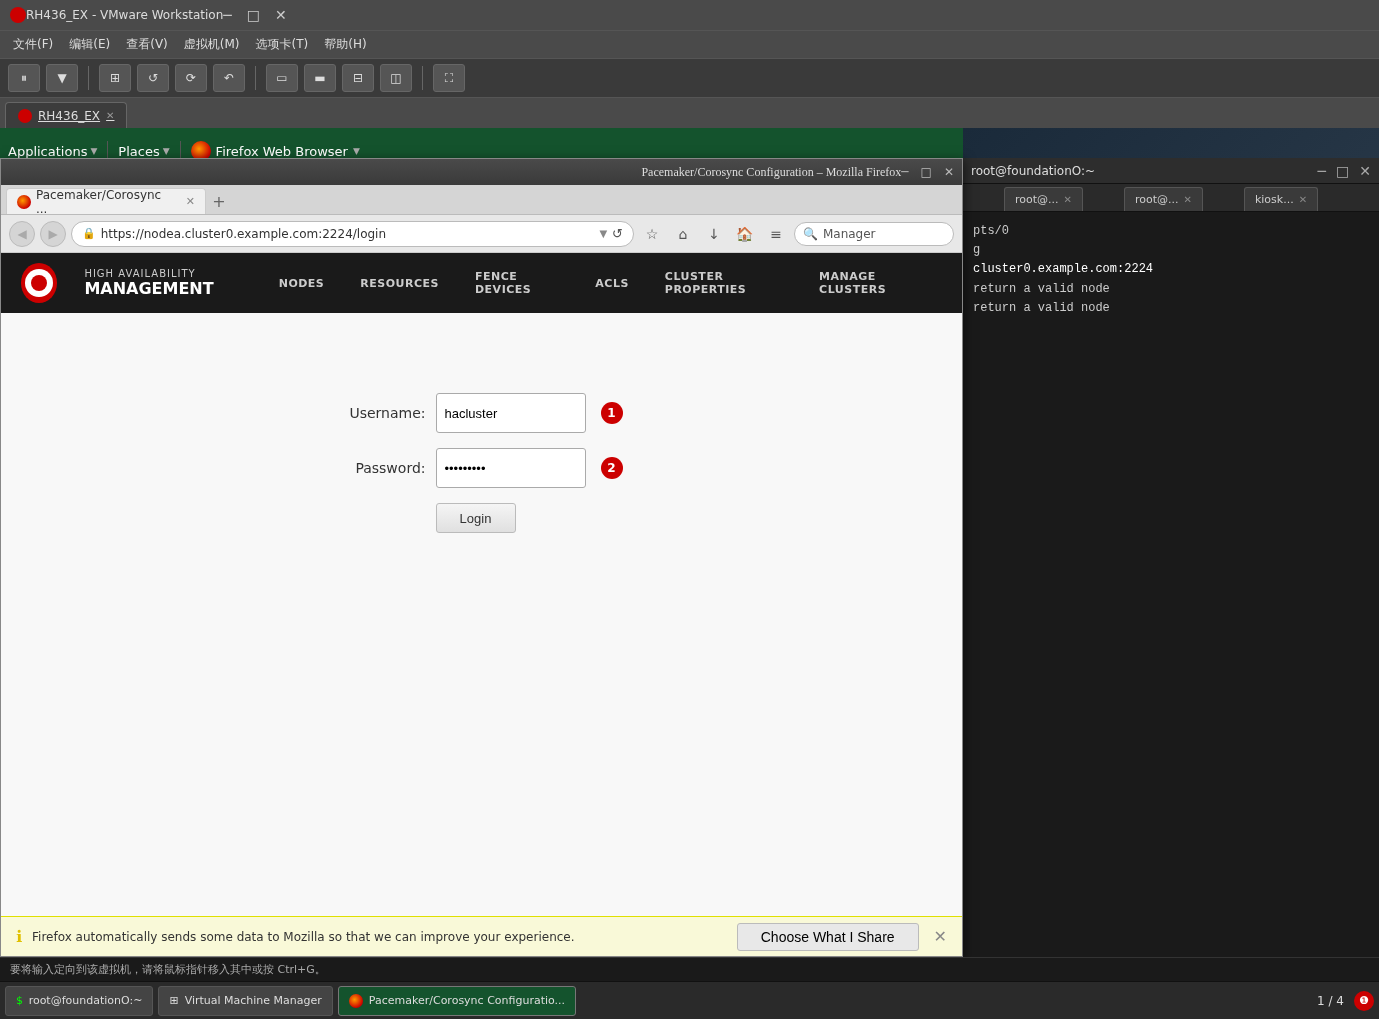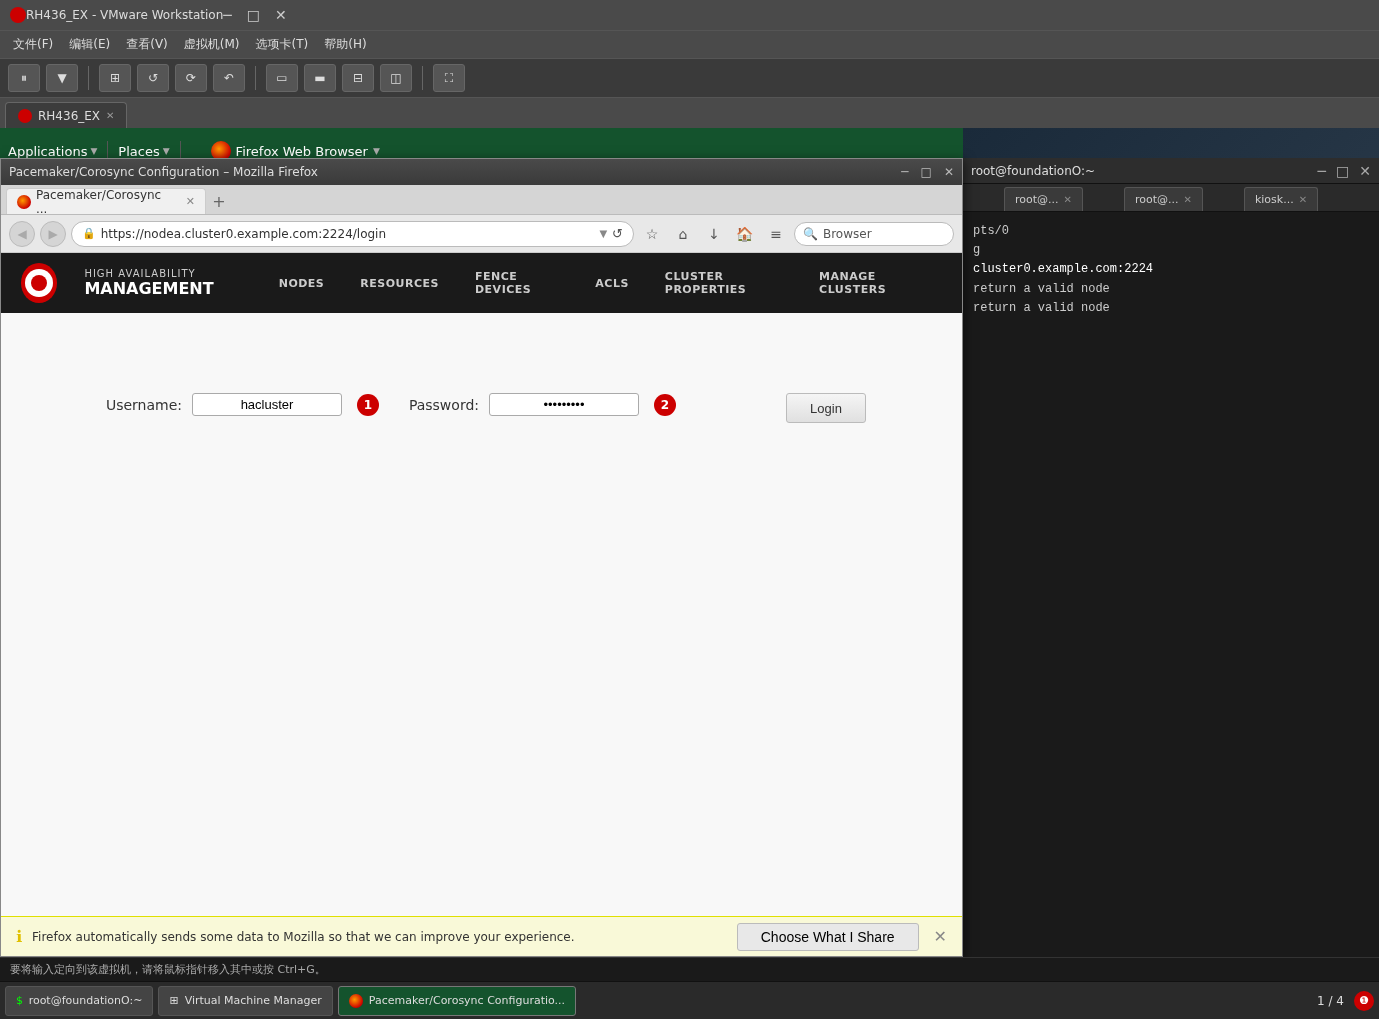--- a/index.html
+++ b/index.html
@@ -14,48 +14,48 @@
 
     
     .menu-bar { height: 28px; background: #4a4a4a; display: flex; align-items: center; padding: 0 5px; border-top: 1px solid #555; }
     .menu-item { padding: 3px 8px; color: #ddd; font-size: 12px; cursor: pointer; border-radius: 2px; }
     .toolbar { height: 40px; background: #3a3a3a; display: flex; align-items: center; padding: 0 8px; gap: 6px; border-top: 1px solid #555; border-bottom: 1px solid #555; }
     .toolbar-btn { width: 32px; height: 28px; background: #555; border: 1px solid #666; border-radius: 3px; display: flex; align-items: center; justify-content: center; color: #ddd; cursor: pointer; font-size: 12px; }
     .toolbar-separator { width: 1px; height: 24px; background: #666; margin: 0 4px; }
 
     
     .vm-tab-bar { height: 30px; background: #4a4a4a; display: flex; align-items: flex-end; padding: 0 5px; }
-    .vm-tab { height: 26px; padding: 0 12px; background: #5a5a5a; border: 1px solid #666; border-bottom: none; border-radius: 4px 4px 0 0; display: flex; align-items: center; gap: 6px; color: #ddd; font-size: 12px; cursor: pointer; }
+    .vm-tab { height: 26px; padding: 0 12px; background: #5a5a5a; border: 1px solid #666; border-bottom: none; border-radius: 4px 4px 0 0; display: flex; align-items: center; gap: 6px; color: #ddd; font-size: 12px; cursor: pointer; text-decoration: underline; }
     .vm-tab.active { background: #3c3c3c; }
     .vm-tab-close { color: #999; font-size: 10px; }
 
     
     .os-bar { height: 47px; background: #14532d; display: flex; align-items: center; padding: 0 8px; gap: 5px; border-bottom: 1px solid #111; }
     .os-bar-apps { color: #fff; font-size: 13px; cursor: pointer; display: flex; align-items: center; gap: 3px; }
     .os-bar-apps-arrow { font-size: 9px; color: #aaa; }
     .os-bar-separator { width: 1px; height: 20px; background: #555; margin: 0 5px; }
     .os-bar-places { color: #fff; font-size: 13px; cursor: pointer; display: flex; align-items: center; gap: 3px; }
-    .os-bar-firefox { display: flex; align-items: center; gap: 5px; color: #fff; font-size: 13px; cursor: pointer; margin-left: 20px; }
+    .os-bar-firefox { display: flex; align-items: center; gap: 5px; color: #fff; font-size: 13px; cursor: pointer; }
     .firefox-icon { width: 20px; height: 20px; background: radial-gradient(circle at 40% 40%, #f90, #c00 70%); border-radius: 50%; position: relative; }
     .os-bar-right { margin-left: auto; display: flex; align-items: center; gap: 10px; color: #ddd; font-size: 13px; }
     .os-bar-volume { font-size: 14px; }
     .os-bar-power { font-size: 14px; }
 
     
     .browser-window { position: absolute; left: 0; top: 0; width: 963px; bottom: 0; display: flex; flex-direction: column; background: #f0f0f0; border: 1px solid #888; box-shadow: 2px 2px 10px rgba(0,0,0,0.5); z-index: 10; }
 
     
     .vmmgr-window { position: absolute; left: 0; top: 0; width: 500px; height: 60px; background: #e8e8e8; border: 1px solid #888; z-index: 5; display: flex; flex-direction: column; }
     .vmmgr-titlebar { height: 26px; background: linear-gradient(to bottom, #e0e0e0, #c8c8c8); display: flex; align-items: center; padding: 0 8px; font-size: 12px; color: #333; }
     .vmmgr-controls { display: flex; gap: 5px; margin-left: auto; }
     .win-btn { width: 16px; height: 16px; border-radius: 50%; display: flex; align-items: center; justify-content: center; font-size: 9px; cursor: pointer; }
 
     
     .browser-titlebar { height: 26px; background: linear-gradient(to bottom, #4a4a4a, #3a3a3a); display: flex; align-items: center; padding: 0 8px; color: #ddd; font-size: 12px; }
-    .browser-title { flex: 1; text-align: left; }
+    .browser-title { flex: 1; text-align: right; font-family: Liberation Serif, serif; }
     .browser-win-controls { display: flex; gap: 12px; color: #bbb; cursor: pointer; }
 
     
     .browser-navbar { height: 38px; background: #e8e8e8; display: flex; align-items: center; padding: 0 8px; gap: 5px; border-bottom: 1px solid #ccc; }
     .nav-btn { width: 26px; height: 26px; background: #d5d5d5; border: 1px solid #bbb; border-radius: 50%; display: flex; align-items: center; justify-content: center; color: #555; cursor: pointer; font-size: 12px; }
     .nav-btn.disabled { color: #aaa; }
     .address-bar { flex: 1; height: 26px; background: #fff; border: 1px solid #bbb; border-radius: 13px; display: flex; align-items: center; padding: 0 10px; font-size: 12px; color: #333; gap: 5px; cursor: text; }
     .address-lock { color: #888; font-size: 11px; }
     .address-text { flex: 1; }
     .address-arrow { color: #888; font-size: 10px; }
@@ -81,24 +81,24 @@
     .ha-logo-inner { width: 28px; height: 28px; background: #fff; border-radius: 50%; position: relative; }
     .ha-logo-inner::after { content: ''; position: absolute; top: 6px; left: 6px; width: 16px; height: 16px; background: #cc0000; border-radius: 50%; }
     .ha-title { color: #ccc; }
     .ha-title-top { font-size: 10px; text-transform: uppercase; letter-spacing: 1px; }
     .ha-title-main { font-size: 16px; font-weight: bold; color: #fff; }
     .ha-nav { display: flex; align-items: center; margin-left: 20px; }
     .ha-nav-item { padding: 20px 18px; color: #ccc; font-size: 11px; font-weight: bold; text-transform: uppercase; cursor: pointer; letter-spacing: 0.5px; }
 
     
     .login-area { flex: 1; display: flex; flex-direction: column; align-items: center; padding-top: 80px; background: #f8f8f8; }
-    .login-form { display: flex; flex-direction: row; gap: 15px; align-items: flex-start; }
+    .login-form { display: flex; flex-direction: column; gap: 15px; align-items: flex-start; }
     .form-row { display: flex; align-items: center; gap: 10px; }
     .form-label { width: 85px; text-align: right; font-size: 14px; color: #333; }
-    .form-input { width: 150px; height: 23px; border: 1px solid #aaa; border-radius: 3px; padding: 0 8px; font-size: 13px; background: #fff; text-align: center; }
+    .form-input { width: 150px; height: 40px; border: 1px solid #aaa; border-radius: 3px; padding: 0 8px; font-size: 13px; background: #fff; }
     .login-btn { margin-left: 95px; width: 80px; height: 30px; background: linear-gradient(to bottom, #f5f5f5, #e0e0e0); border: 1px solid #bbb; border-radius: 3px; cursor: pointer; font-size: 13px; color: #333; }
     .circle-badge { width: 22px; height: 22px; background: #cc0000; border-radius: 50%; color: #fff; font-size: 12px; font-weight: bold; display: flex; align-items: center; justify-content: center; margin-left: 5px; }
 
     
     .notification-bar { height: 40px; background: #f9f9d8; border-top: 1px solid #e0e000; display: flex; align-items: center; padding: 0 15px; gap: 10px; font-size: 12px; color: #333; }
     .notif-icon { color: #e0c000; font-size: 16px; }
     .notif-text { flex: 1; }
     .notif-btn { padding: 5px 23px; background: #e8e8e8; border: 1px solid #bbb; border-radius: 3px; cursor: pointer; font-size: 14px; text-align: center; }
     .notif-close { color: #888; cursor: pointer; font-size: 16px; margin-left: 5px; }
     .terminal-header { height: 26px; background: #2d2d2d; display: flex; align-items: center; padding: 0 8px; border-bottom: 1px solid #111; }
@@ -247,21 +247,21 @@
         </div>
         <div class="nav-icons">
           <div class="nav-icon-btn">☆</div>
           <div class="nav-icon-btn">⌂</div>
           <div class="nav-icon-btn">↓</div>
           <div class="nav-icon-btn">🏠</div>
           <div class="nav-icon-btn">≡</div>
         </div>
         <div class="search-bar">
           <span>🔍</span>
-          <span>Browser</span>
+          <span>Manager</span>
         </div>
       </div>
 
       <div class="browser-content">
 
         <div class="ha-header">
           <div class="ha-logo">
             <div class="ha-logo-inner"></div>
           </div>
           <div class="ha-title">

